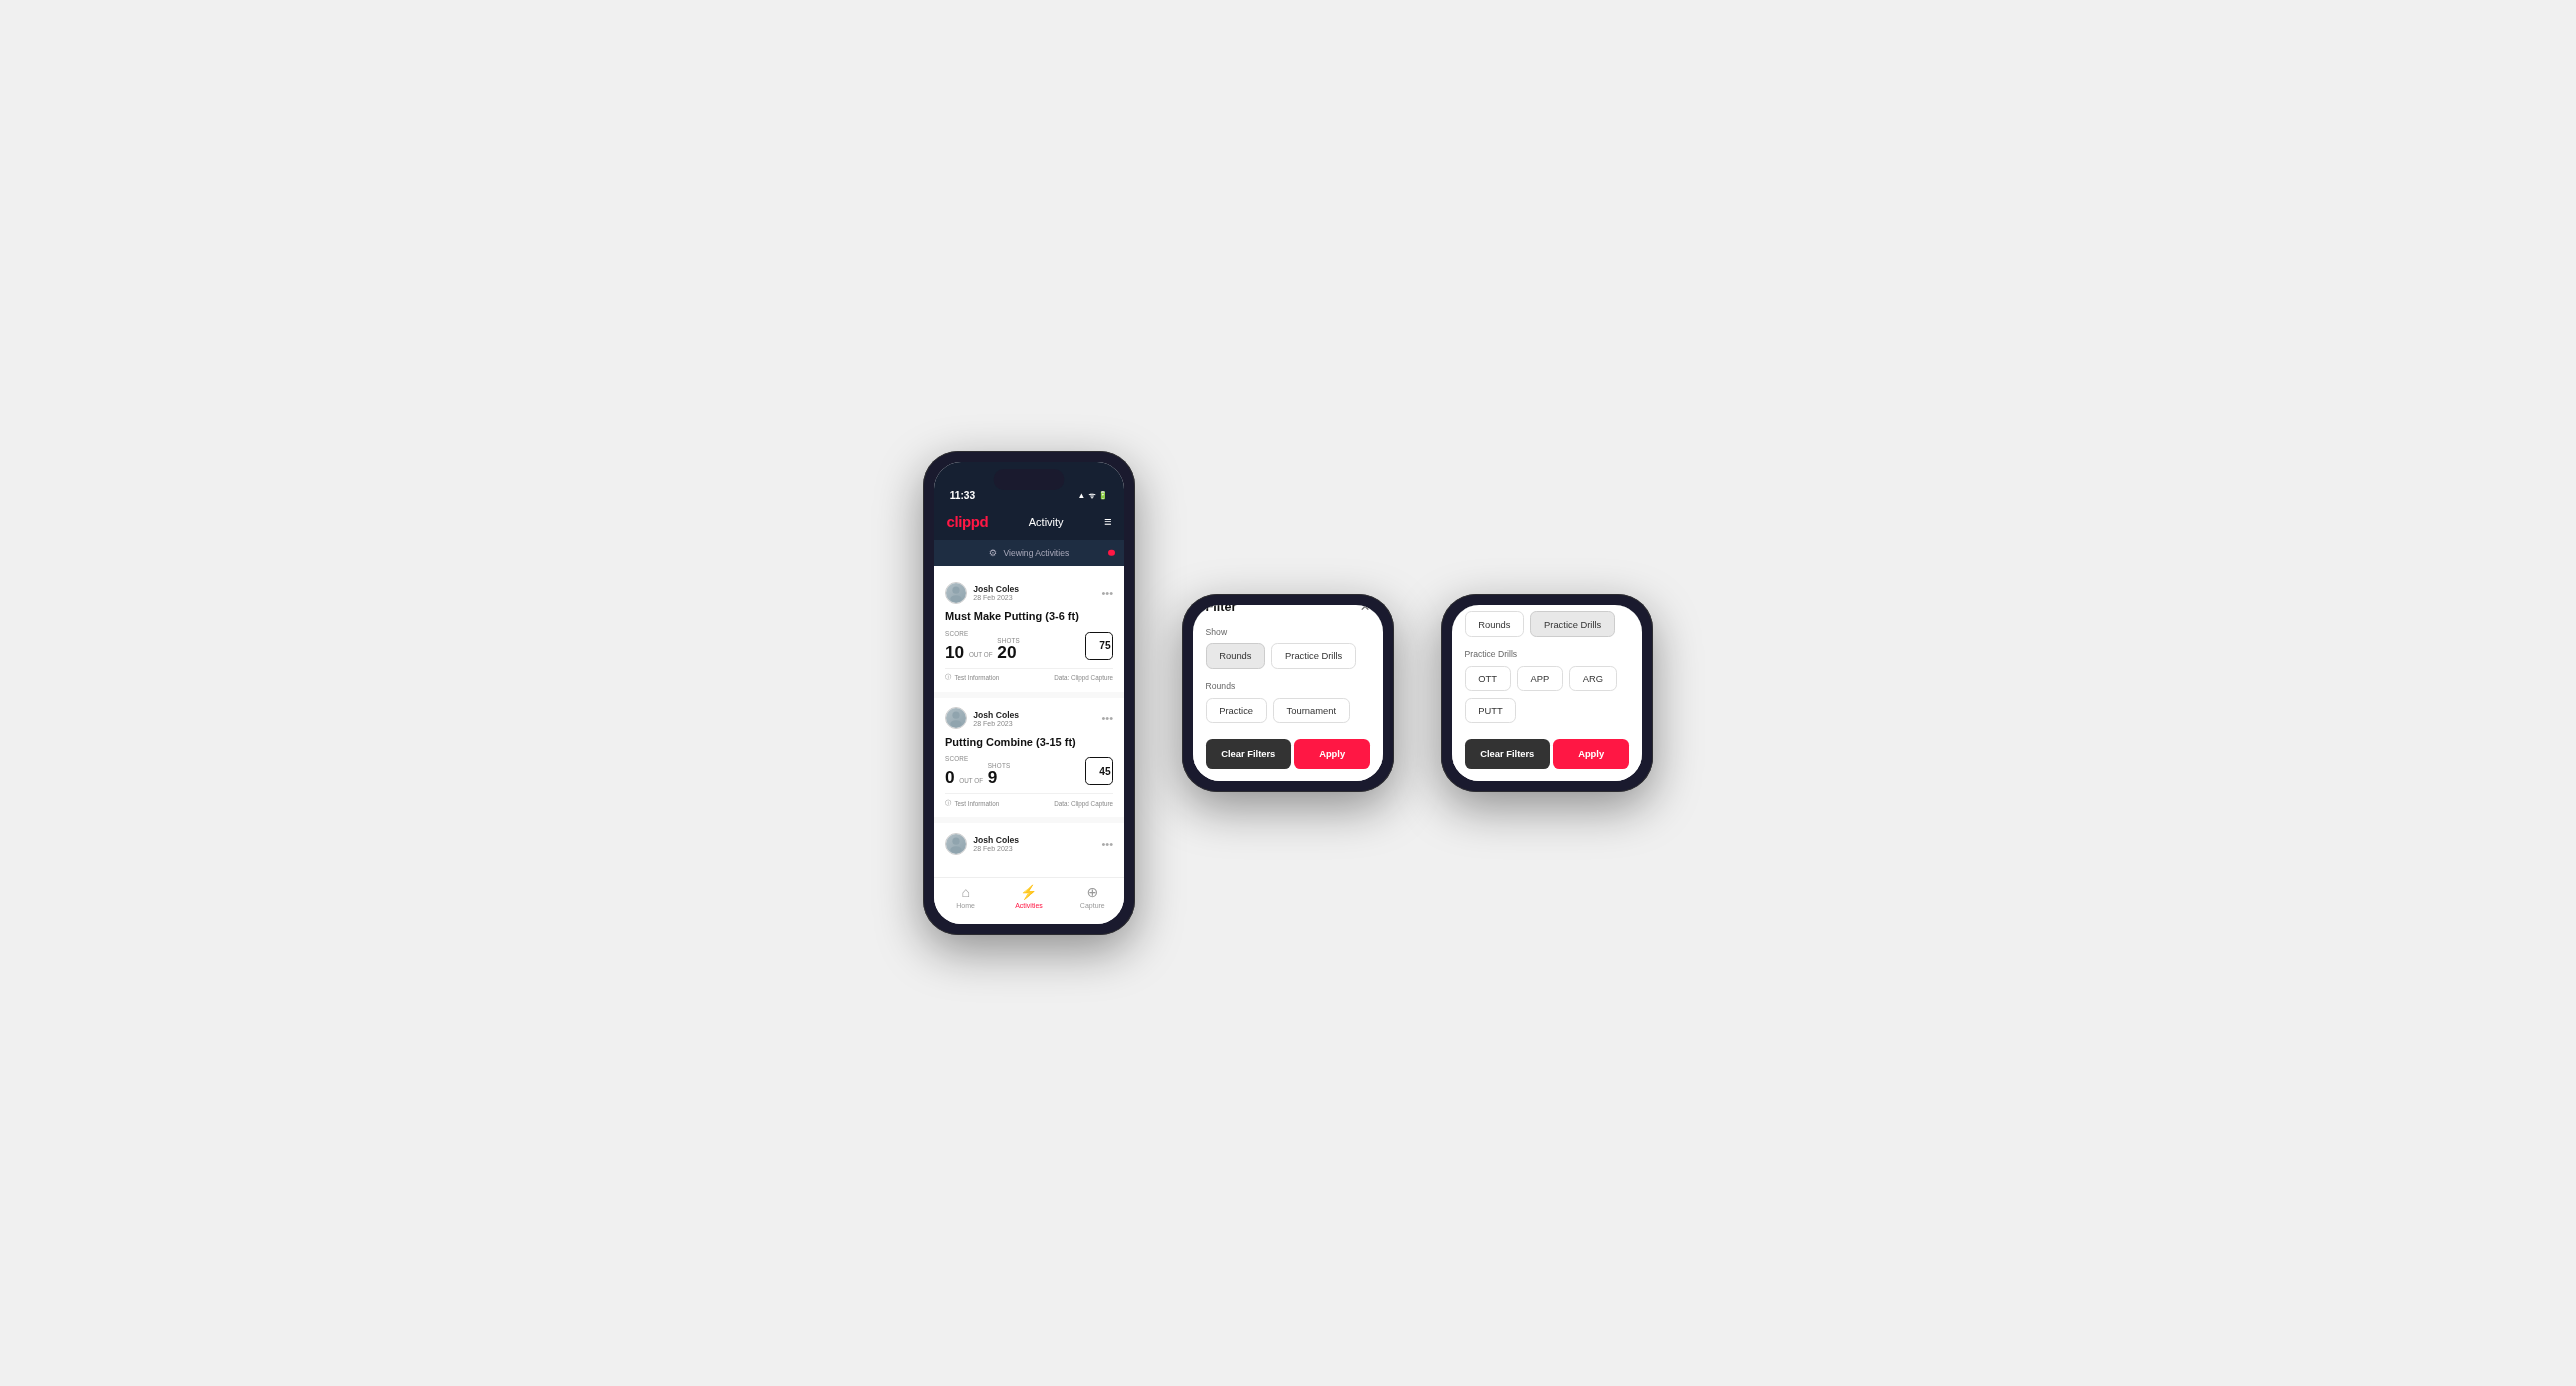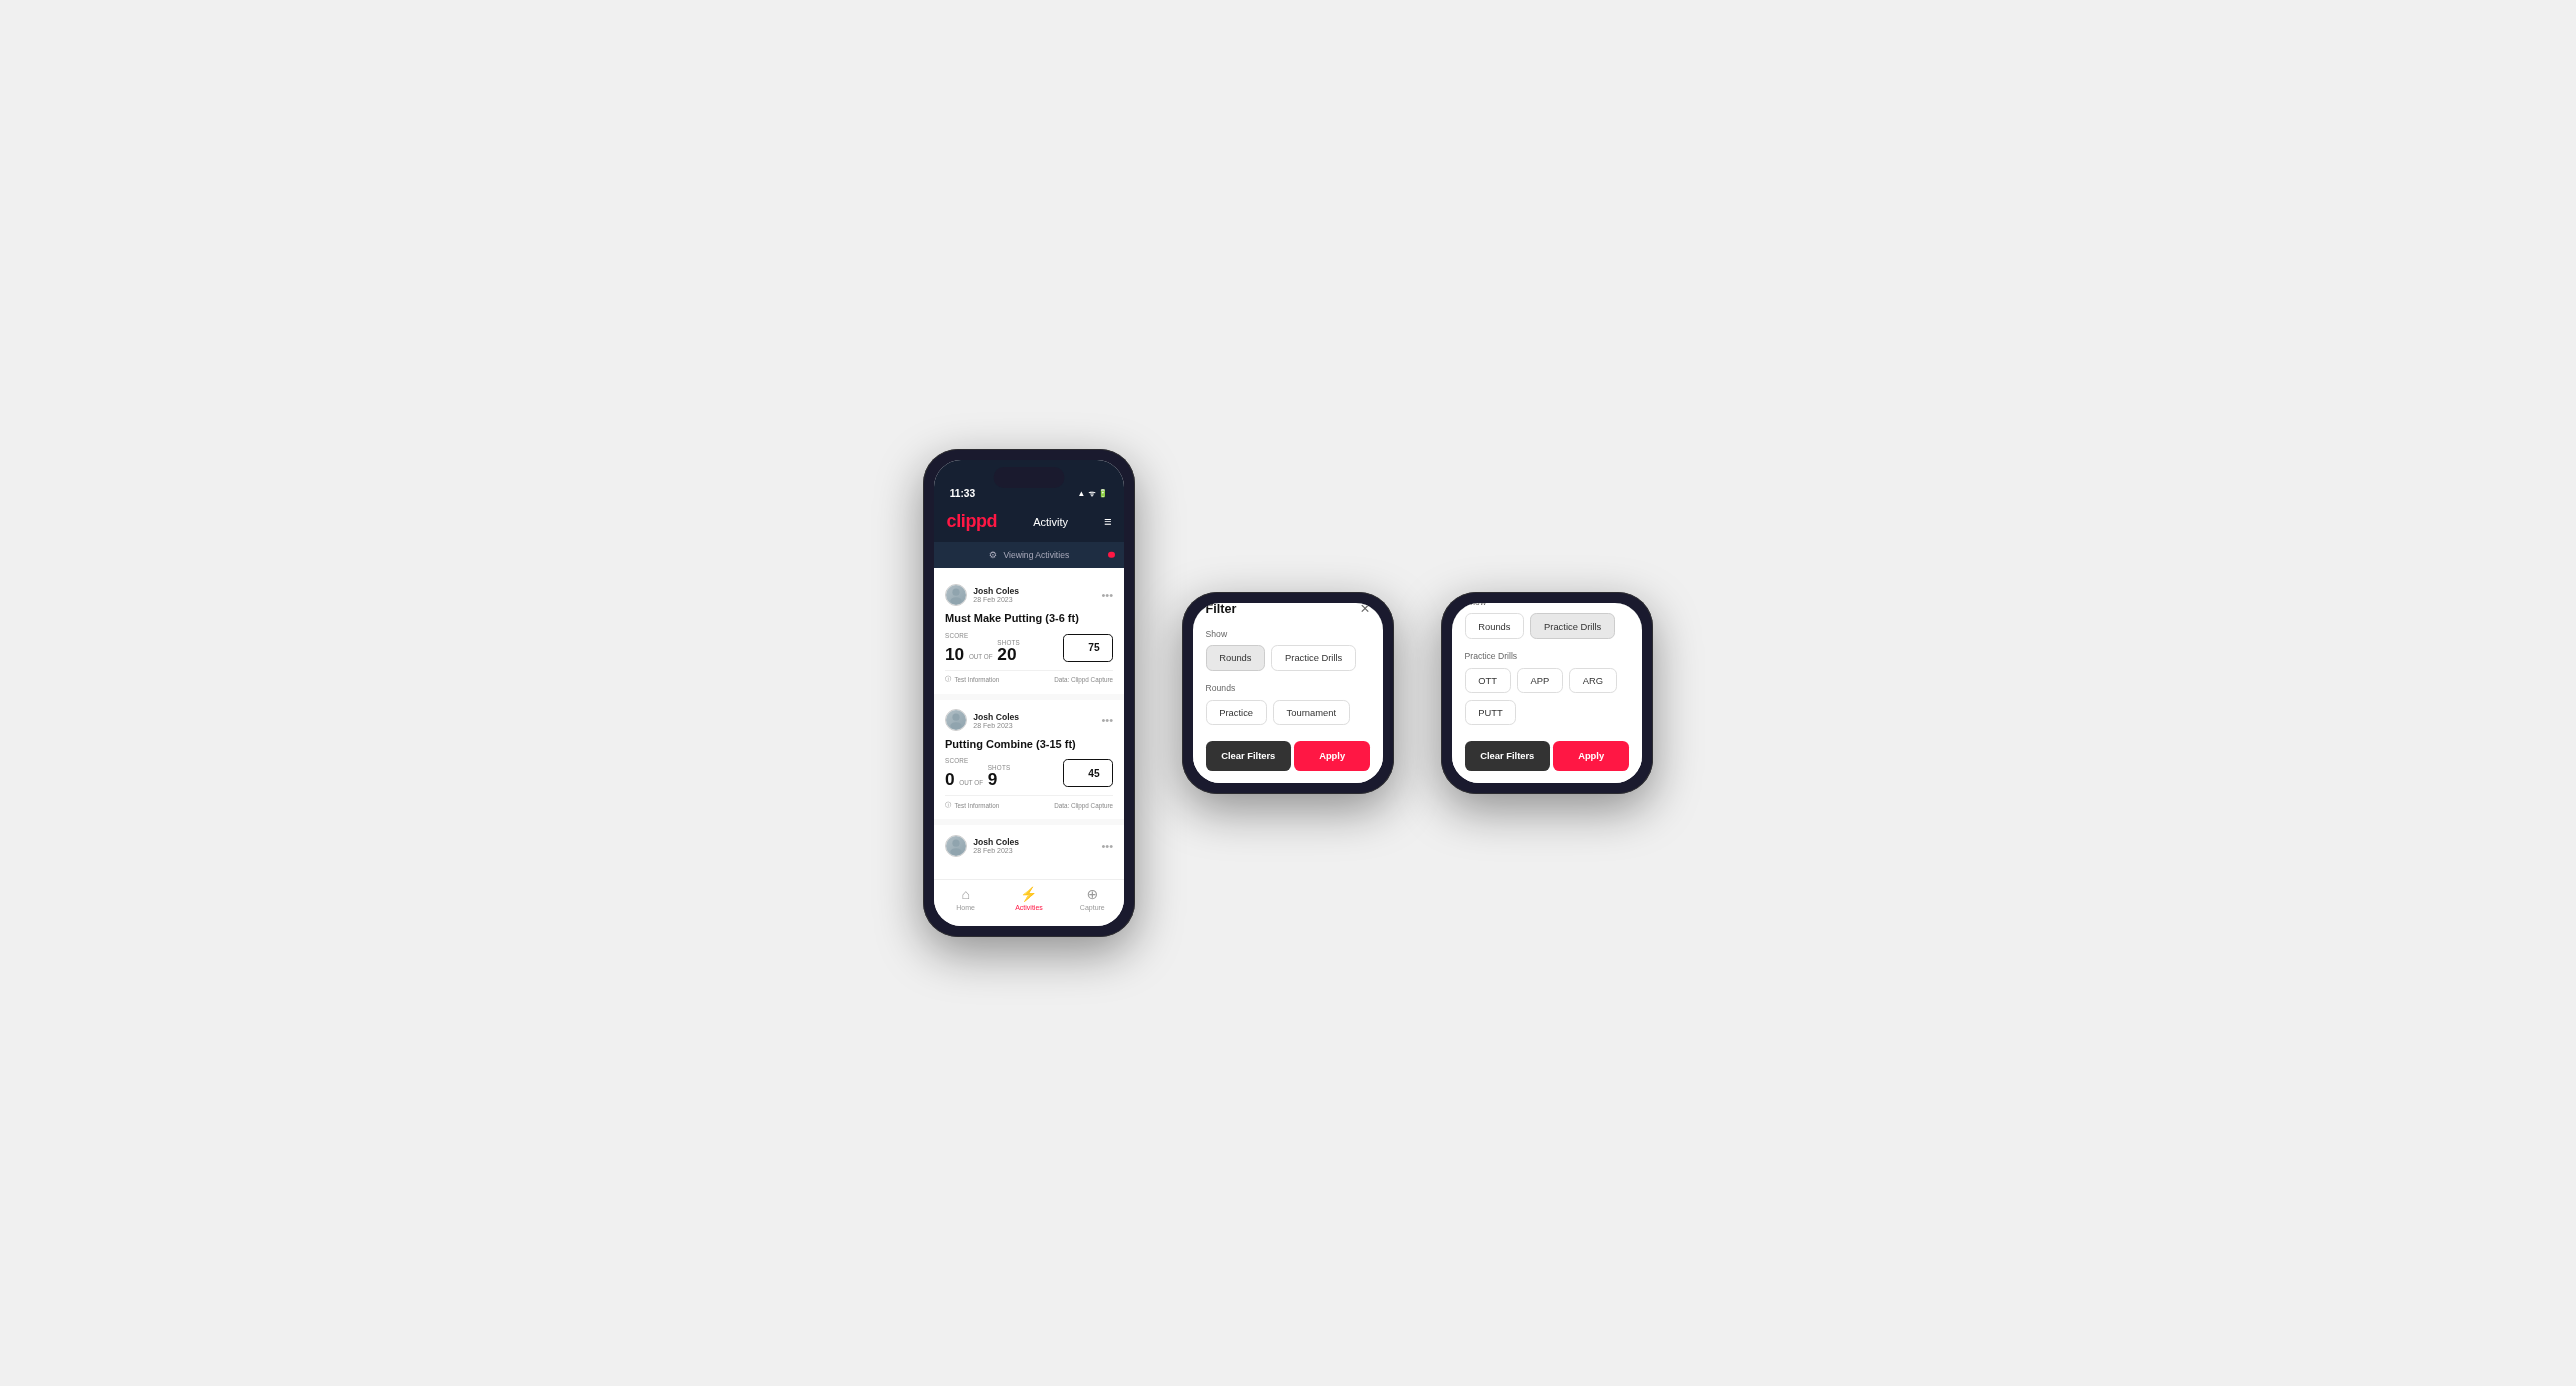--- a/index.html
+++ b/index.html
@@ -61,21 +61,21 @@
     .app-header {
       background: #162032;
       display: flex;
       align-items: center;
       justify-content: space-between;
       padding: 6.3px 12.6px 9.4px;
     }
     .logo {
       color: #ff1744;
       font-weight: 800;
-      font-size: 18px;
+      font-size: 15px;
       letter-spacing: -0.4px;
     }
     .header-title {
       color: #fff;
       font-size: 11px;
       font-weight: 500;
     }
     .hamburger { color: #fff; font-size: 12.6px; cursor: pointer; }
     
     .viewing-bar {
@@ -142,21 +142,21 @@
     .user-date { font-size: 7px; color: #888; }
     .more-dots { color: #aaa; font-size: 11px; cursor: pointer; }
     .card-title { font-size: 11px; font-weight: 700; color: #111; margin-bottom: 7.8px; }
     .stats-row { display: flex; align-items: flex-start; gap: 6.3px; }
     .stat-group { display: flex; flex-direction: column; }
     .stat-label { font-size: 6.3px; color: #888; text-transform: uppercase; letter-spacing: 0.2px; }
     .stat-value { font-size: 17.3px; font-weight: 700; color: #111; line-height: 1; }
     .stat-out-of { font-size: 6.3px; color: #888; margin: 0 3.1px; align-self: flex-end; margin-bottom: 3.1px; }
     .stat-value-small { font-size: 17.3px; font-weight: 700; color: #111; line-height: 1; }
     .shot-quality-badge {
-      width: 50px;
+      width: 28px;
       height: 28px;
       border: 1.6px solid #111;
       border-radius: 4.7px;
       display: flex;
       align-items: center;
       justify-content: center;
       font-size: 10.2px;
       font-weight: 700;
       color: #111;
       margin-left: auto;

